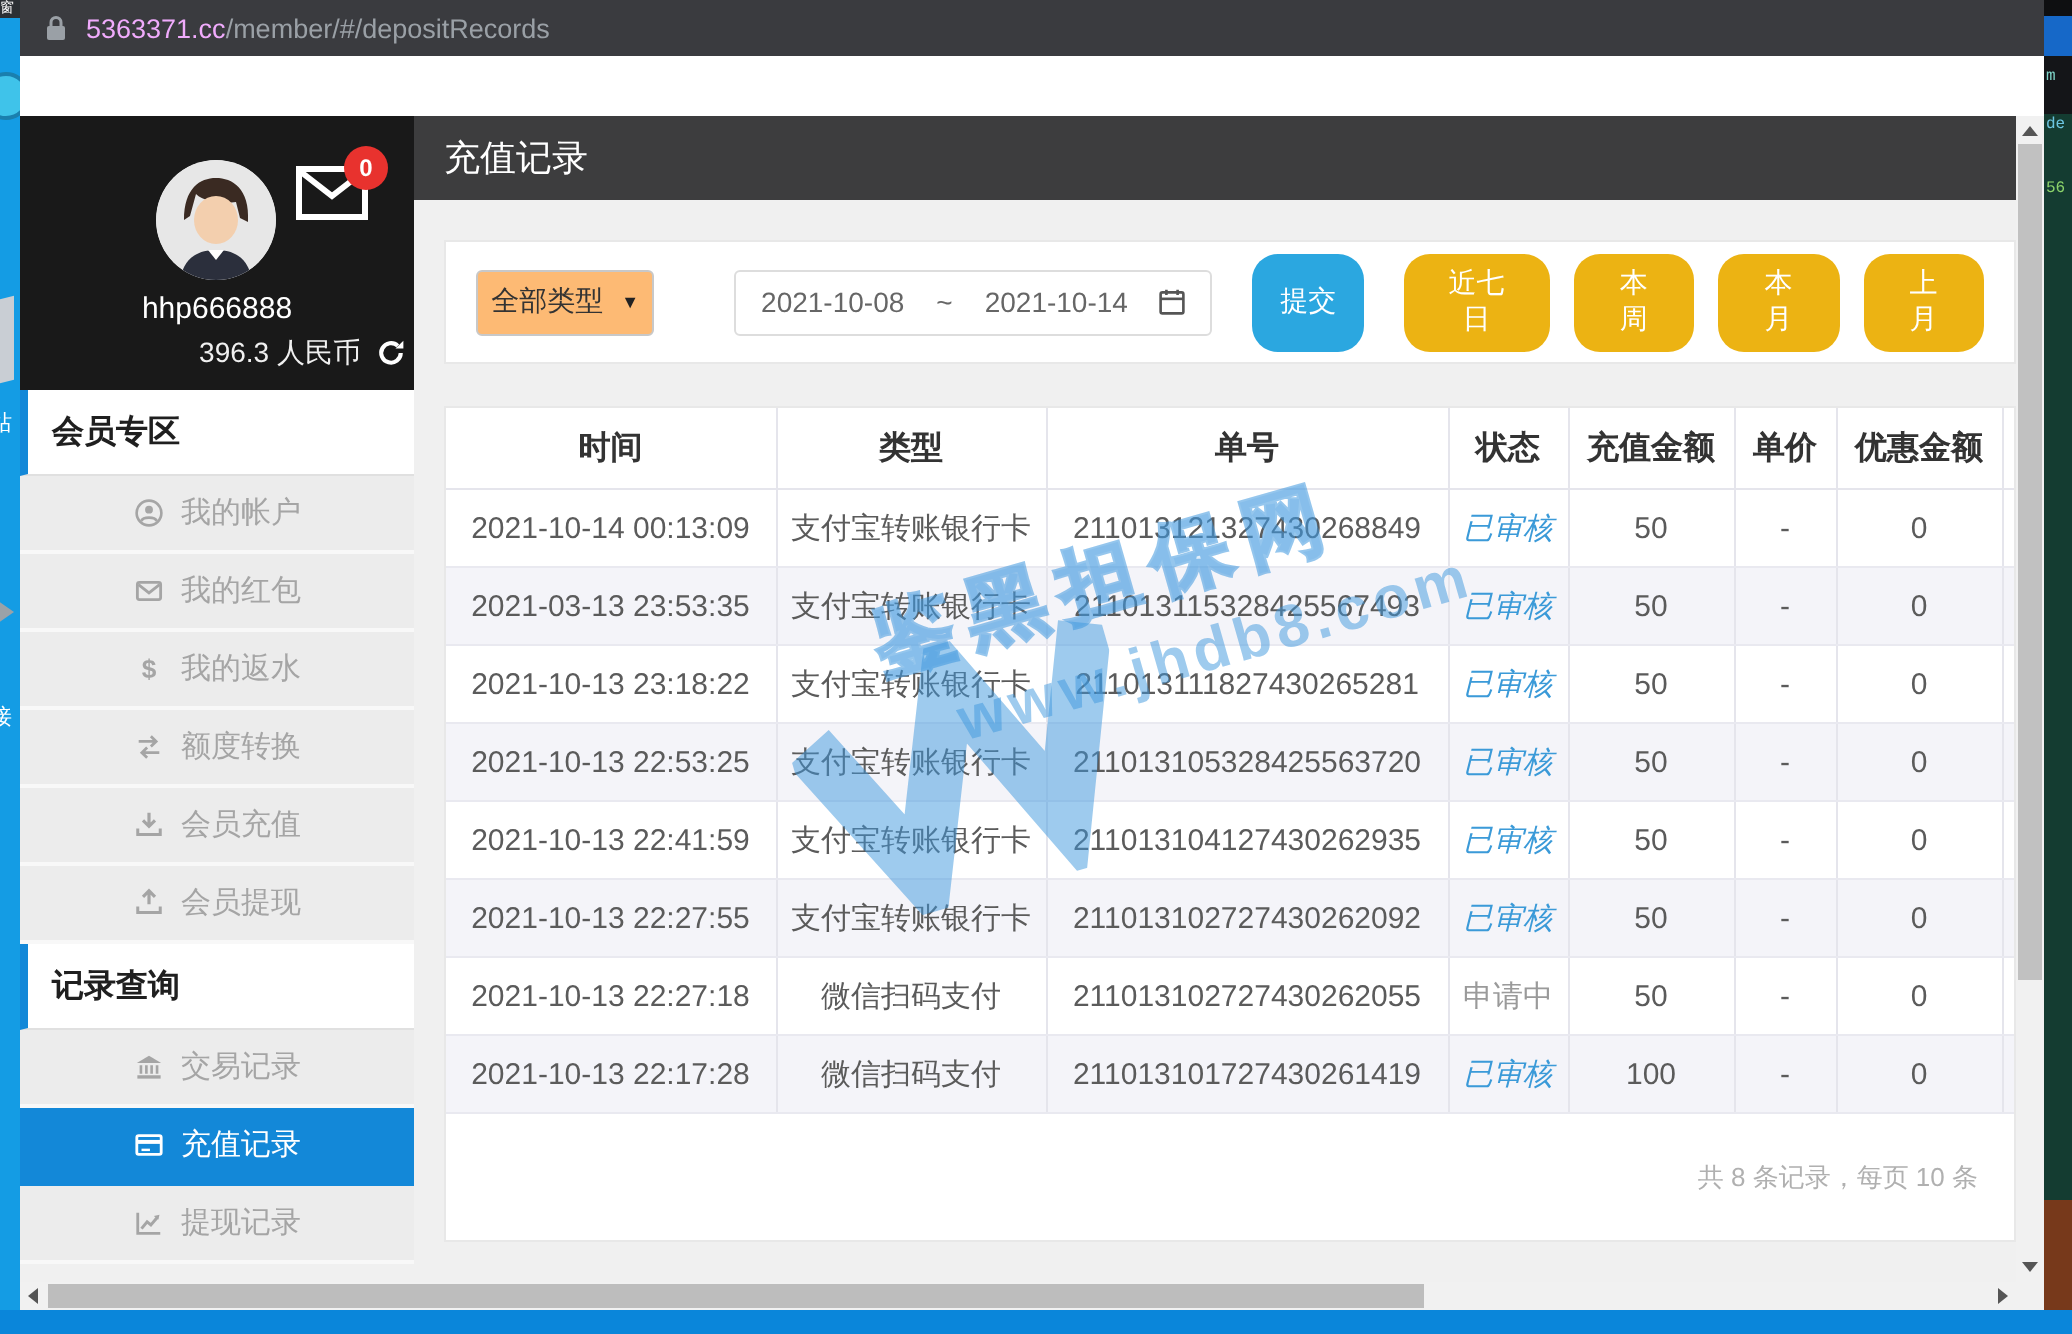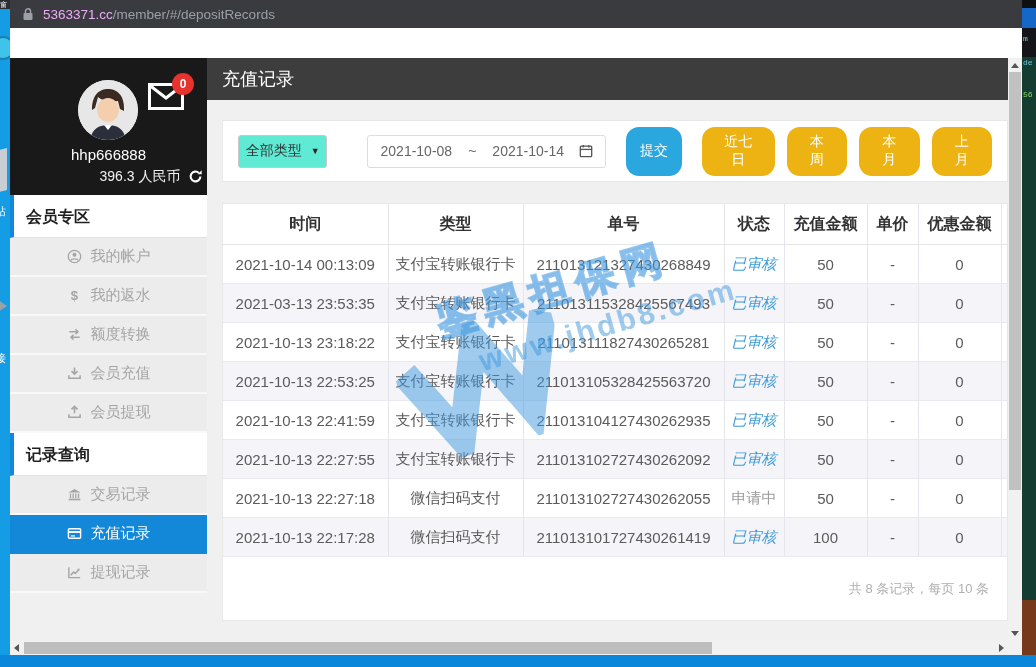--- a/index.html
+++ b/index.html
@@ -56,21 +56,21 @@
   .menu{}
   .menu-section{height:43px;line-height:43px;background:#fff;border-left:4px solid #1388d8;border-bottom:1px solid #e0e0e0;font-size:16px;font-weight:bold;color:#1f1f1f;padding-left:12px;box-sizing:border-box;}
   .menu-item{height:39px;box-sizing:border-box;background:#ececec;border-bottom:2px solid #f8f8f8;display:flex;align-items:center;justify-content:center;color:#a5a5a5;font-size:15px;cursor:pointer;}
   .menu-item .mi-ic{display:flex;margin-right:9px;}
   .menu-item.active{background:#1388d8;color:#fff;border-bottom:2px solid #1388d8;}
   
   .main{position:absolute;left:197px;top:0;right:14px;bottom:14px;background:#f0f0f0;overflow:hidden;}
   .main-header{height:42px;background:#3d3d3e;color:#fff;font-size:18px;line-height:42px;padding-left:15px;}
   .card{background:#fff;border:1px solid #e8e8e8;box-sizing:border-box;margin-left:15px;width:786px;}
   .filter-card{margin-top:20px;height:62px;display:flex;align-items:center;padding:0 15px;}
-  .sel{width:92px;height:31px;border:1px solid #c8c8c8;border-radius:3px;background:#5eead4;display:flex;align-items:center;justify-content:center;font-size:14px;color:#333;cursor:pointer;}
+  .sel{width:92px;height:31px;border:1px solid #c8c8c8;border-radius:3px;background:#fdba74;display:flex;align-items:center;justify-content:center;font-size:14px;color:#333;cursor:pointer;}
   .sel .caret{margin-left:9px;font-size:9px;color:#222;}
   .datebox{margin-left:40px;width:250px;height:31px;border:1px solid #ddd;border-radius:3px;display:flex;align-items:center;justify-content:center;font-size:14px;color:#666;cursor:text;}
   .datebox span{margin:0 8px;}
   .datebox .cal{margin-left:7px;display:flex;}
   .btn{border:none;border-radius:13px;color:#fff;font-size:14px;height:49px;cursor:pointer;font-family:Liberation Serif, serif;}
   .btn-submit{margin-left:20px;width:58px;background:#2ba7e0;}
   .quick{margin-left:20px;display:flex;gap:12px;}
   .btn-quick{background:#ecb313;padding:0 18px;}
   
   .table-card{margin-top:21px;padding:0;overflow:hidden;}
@@ -159,20 +159,29 @@
                   <circle cx="8" cy="8" r="6.6" fill="none" stroke="currentColor" stroke-width="1.4"></circle>
                   <circle cx="8" cy="6.2" r="2.1" fill="currentColor"></circle>
                   <path d="M3.9 12.2c1-2.3 7.2-2.3 8.2 0" fill="none" stroke="currentColor" stroke-width="1.4"></path>
                 </svg>
               </span>
               <span>我的帐户</span>
             </div>
             <div class="menu-item">
               <span class="mi-ic">
                 <svg viewBox="0 0 16 16" width="15" height="15">
+                  <rect x="1.8" y="3.4" width="12.4" height="9.2" rx="1.1" fill="none" stroke="currentColor" stroke-width="1.5"></rect>
+                  <path d="M2.4 4.6 8 9l5.6-4.4" fill="none" stroke="currentColor" stroke-width="1.5"></path>
+                </svg>
+              </span>
+              <span>我的红包</span>
+            </div>
+            <div class="menu-item">
+              <span class="mi-ic">
+                <svg viewBox="0 0 16 16" width="15" height="15">
                   <text x="8" y="13" text-anchor="middle" font-size="14" font-weight="bold" fill="currentColor" font-family="Liberation Sans,sans-serif">$</text>
                 </svg>
               </span>
               <span>我的返水</span>
             </div>
             <div class="menu-item">
               <span class="mi-ic">
                 <svg viewBox="0 0 16 16" width="15" height="15">
                   <path d="M2.5 5h9M9 2.3 11.8 5 9 7.7" fill="none" stroke="currentColor" stroke-width="1.5"></path>
                   <path d="M13.5 11h-9M7 8.3 4.2 11 7 13.7" fill="none" stroke="currentColor" stroke-width="1.5"></path>

